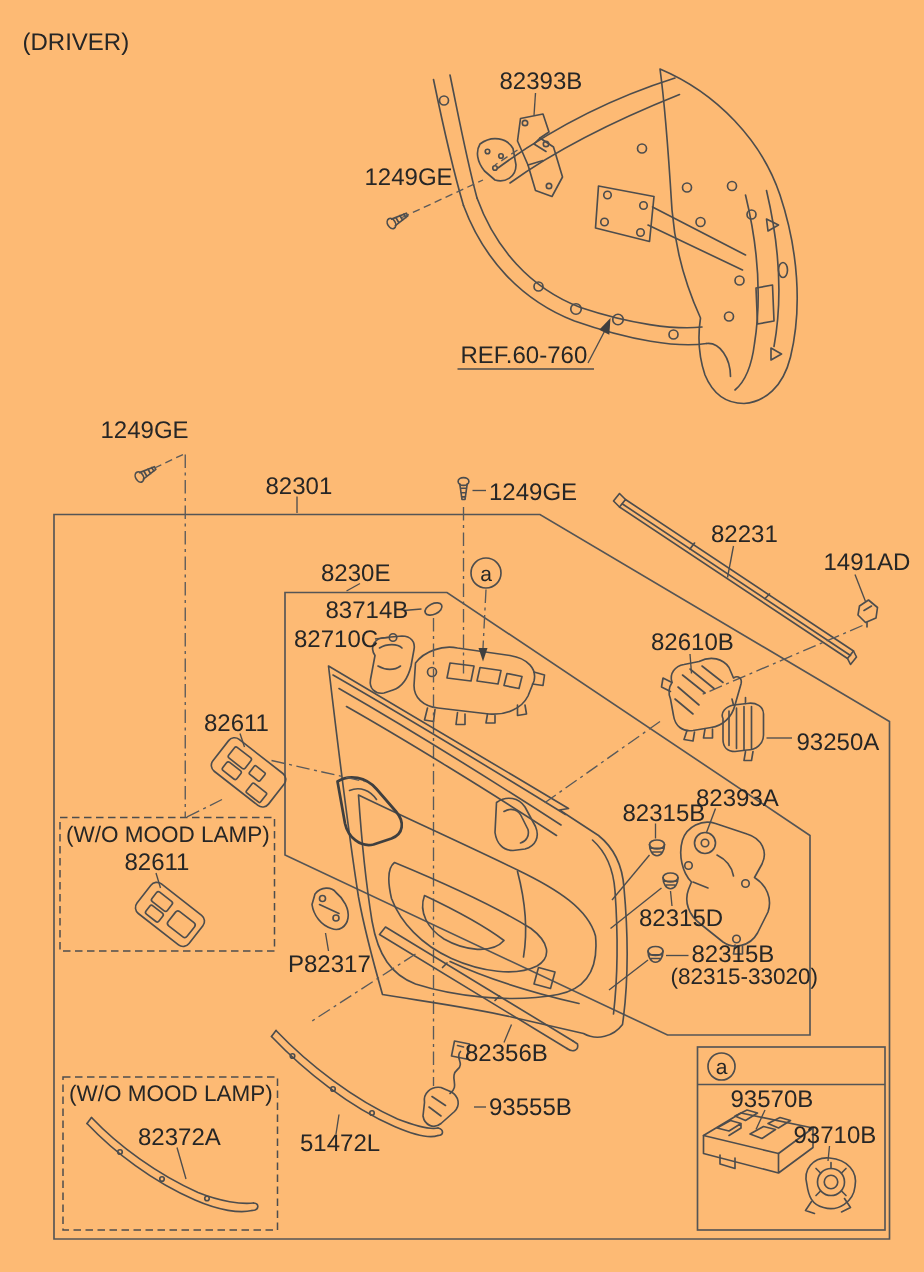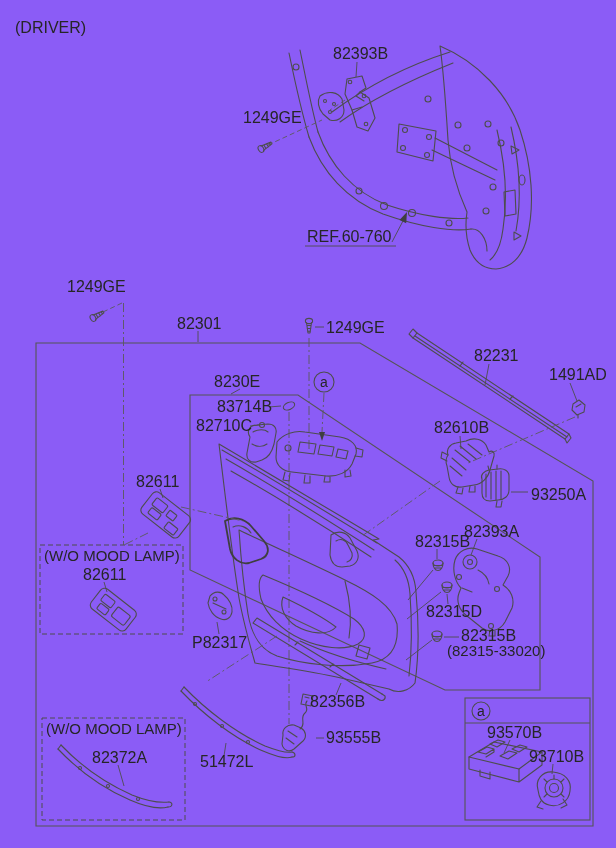--- a/index.html
+++ b/index.html
@@ -1,16 +1,16 @@
 <!DOCTYPE html>
 <html><head>
 <meta charset="utf-8">
 <style>
   html,body{margin:0;padding:0;background:#ffffff;}
-  #stage{position:relative;width:616px;height:848px;background:#8b5cf6;overflow:hidden;
+  #stage{position:relative;width:616px;height:848px;background:#fdba74;overflow:hidden;
          font-family:"Liberation Sans",sans-serif;}
   svg{position:absolute;left:0;top:0;}
   .part{fill:none;stroke:#4d4d4d;stroke-width:1.1;stroke-linecap:round;stroke-linejoin:round;}
   .part-th{fill:none;stroke:#3f3f3f;stroke-width:1.8;stroke-linecap:round;stroke-linejoin:round;}
   .boxline{fill:none;stroke:#555555;stroke-width:1.1;}
   .dashbox{fill:none;stroke:#4d4d4d;stroke-width:1;stroke-dasharray:5 3;}
   .leader{fill:none;stroke:#4d4d4d;stroke-width:0.9;}
   .dashdot{fill:none;stroke:#5a5a5a;stroke-width:0.9;stroke-dasharray:9 3 2 3;}
   .dashed{fill:none;stroke:#5a5a5a;stroke-width:0.9;stroke-dasharray:5 3;}
   .lbl{font-family:"Liberation Sans",sans-serif;font-size:16px;fill:#262626;}

